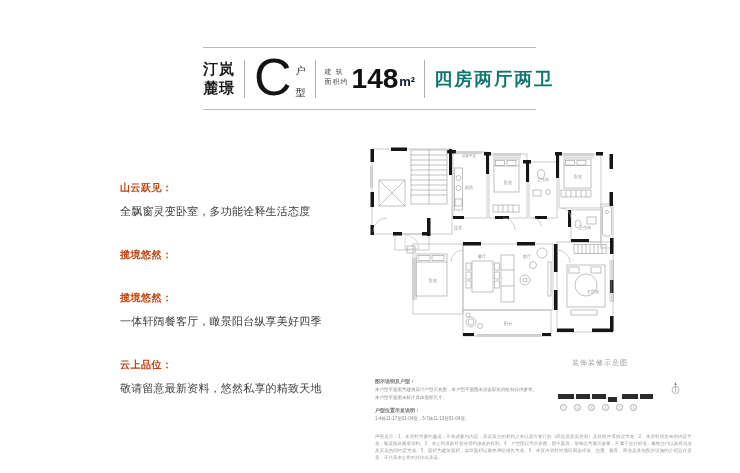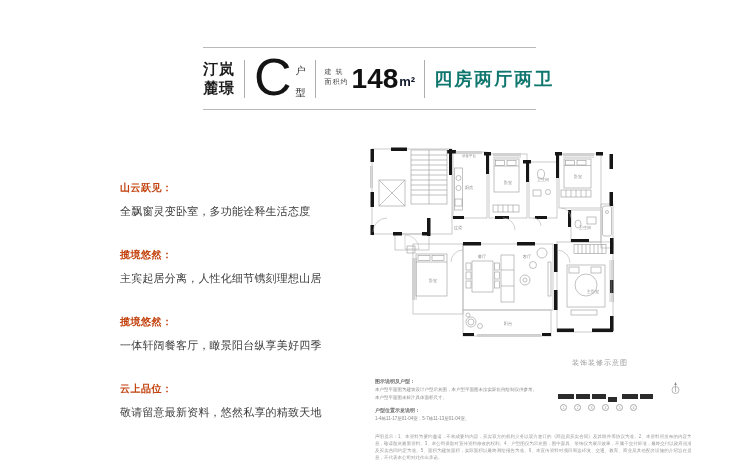--- a/index.html
+++ b/index.html
@@ -79,21 +79,20 @@
     <div class="layout-desc">四房两厅两卫</div>
   </div>
 
   <div class="selling">
     <div class="sp-block">
       <div class="sp-title">山云跃见：</div>
       <div class="sp-desc">全飘窗灵变卧室，多功能诠释生活态度</div>
     </div>
     <div class="sp-block">
       <div class="sp-title">揽境悠然：</div>
-      <div class="sp-desc">主宾起居分离，人性化细节镌刻理想山居</div>
     </div>
     <div class="sp-block">
       <div class="sp-title">揽境悠然：</div>
       <div class="sp-desc">一体轩阔餐客厅，瞰景阳台纵享美好四季</div>
     </div>
     <div class="sp-block">
       <div class="sp-title">云上品位：</div>
       <div class="sp-desc">敬请留意最新资料，悠然私享的精致天地</div>
     </div>
   </div>

